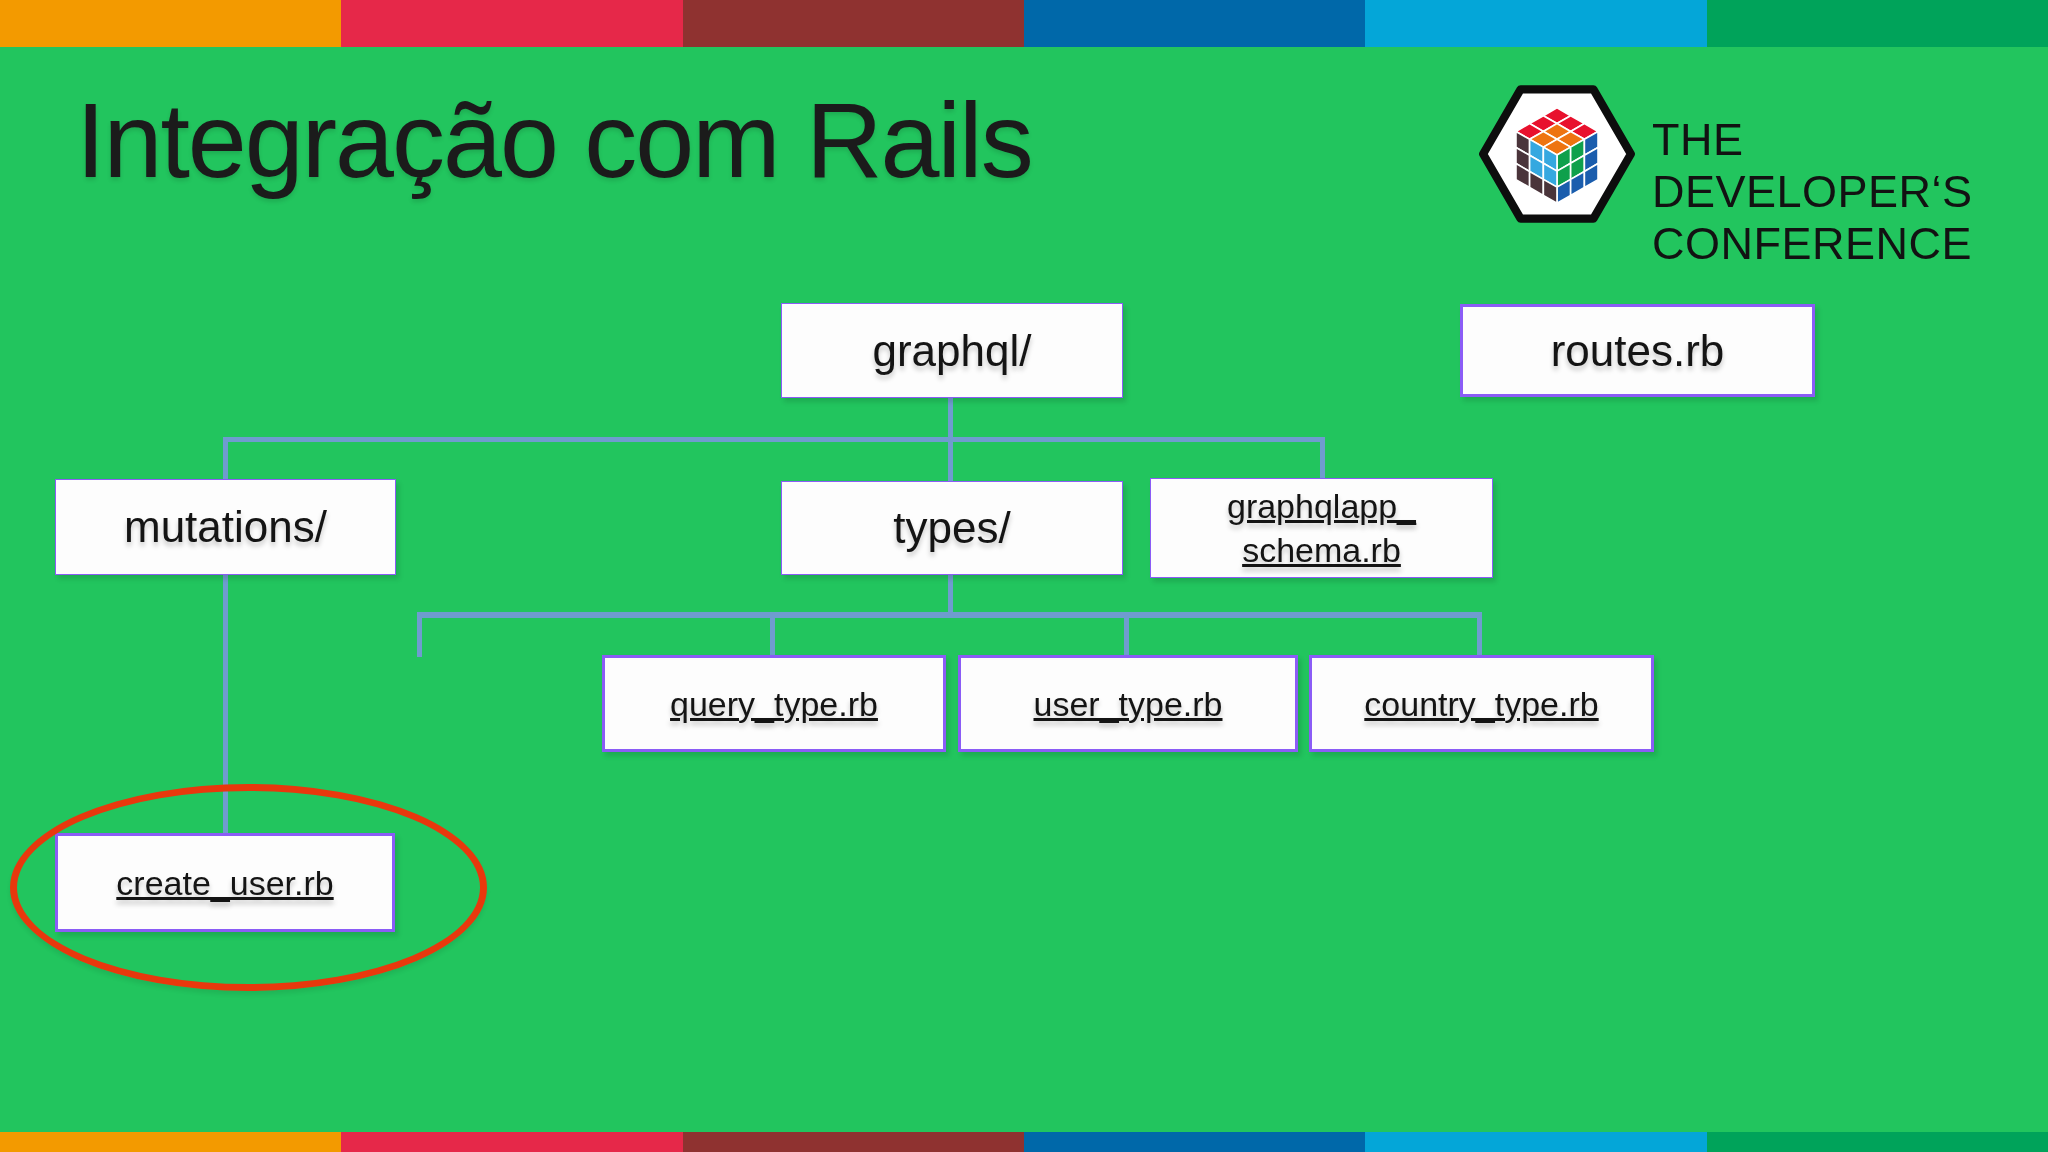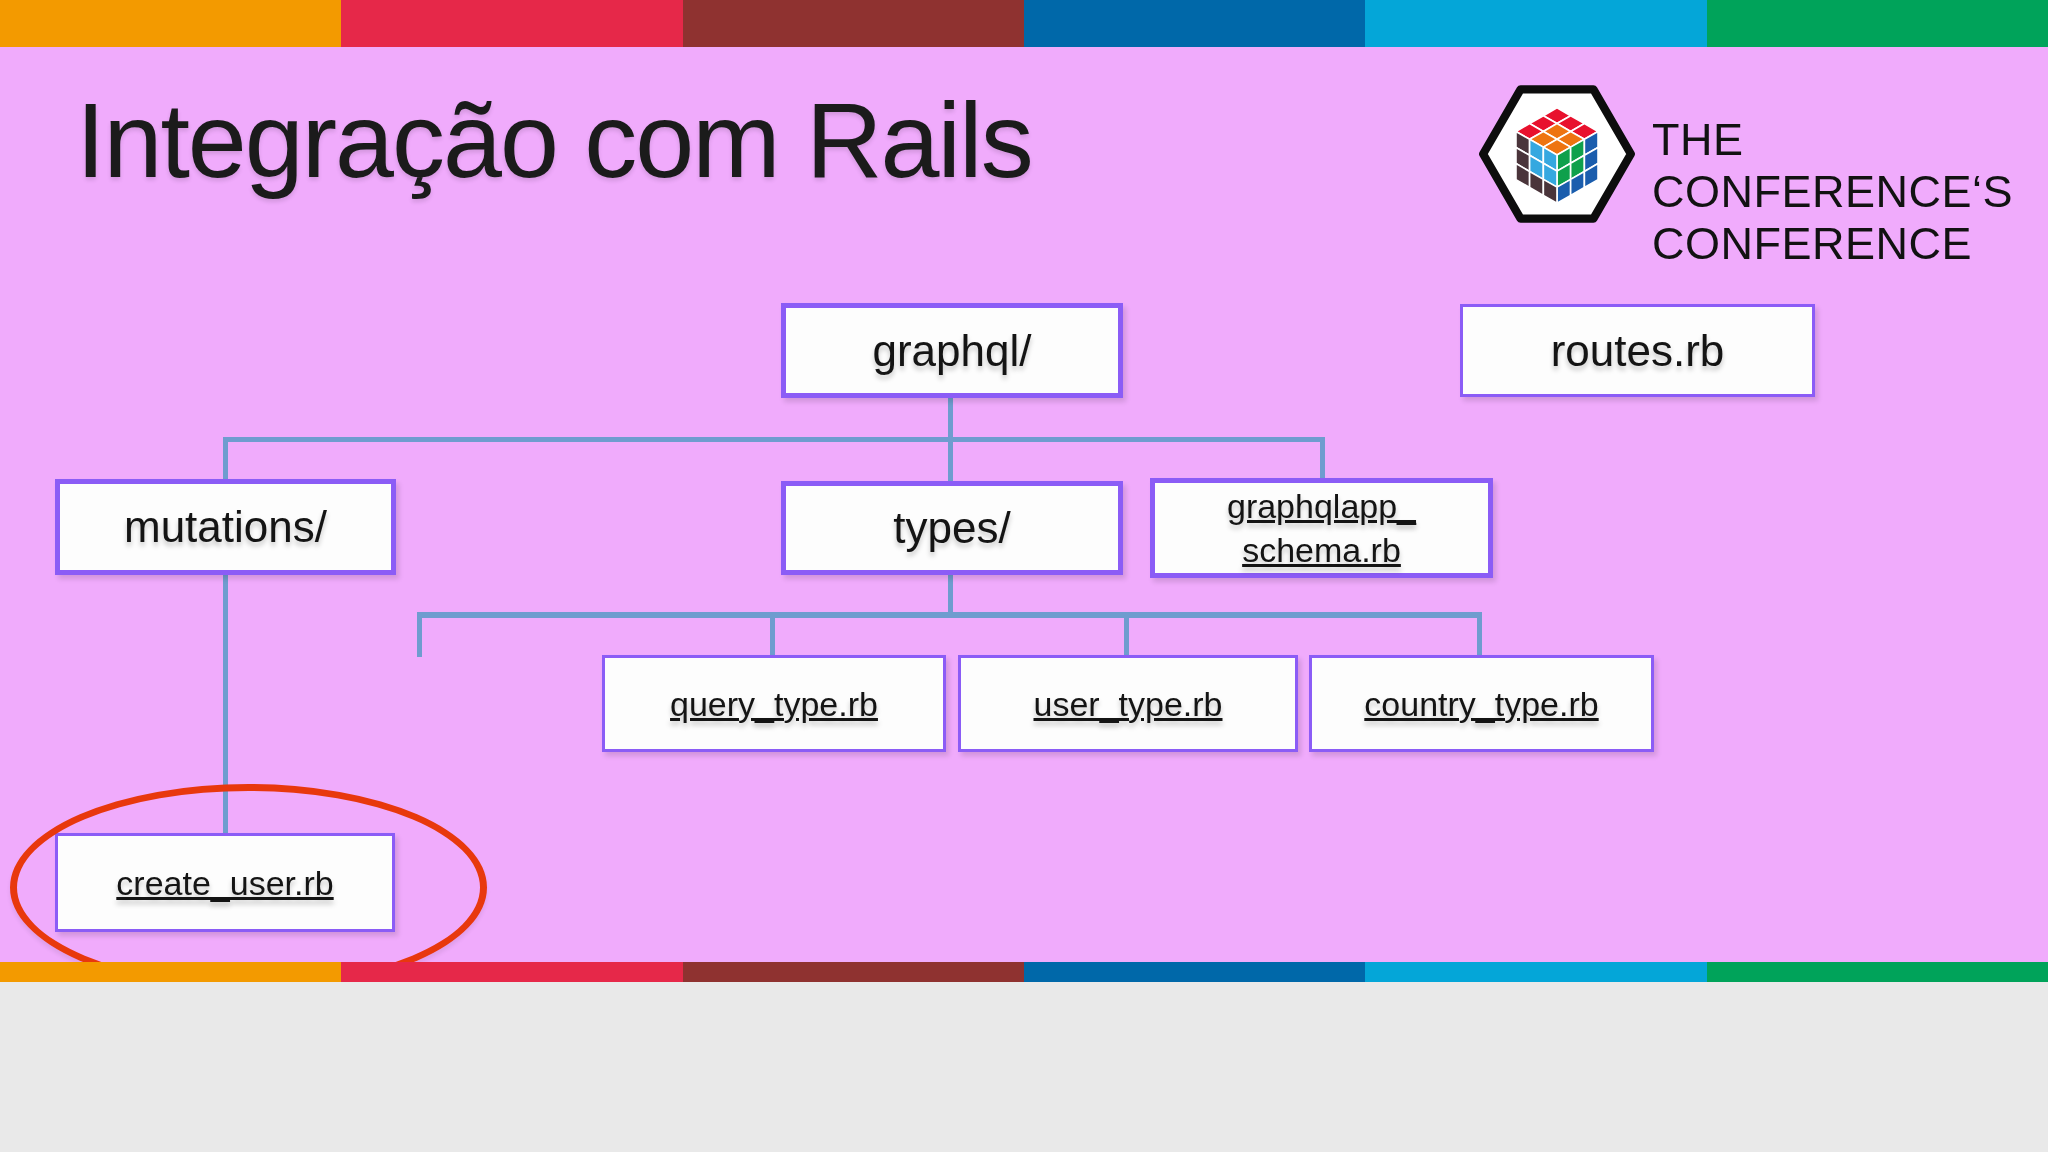--- a/index.html
+++ b/index.html
@@ -1,18 +1,18 @@
 <!DOCTYPE html>
 <html style="--bar-orange: #F39A00; --bar-crimson: #E62849; --bar-maroon: #8F3230; --bar-blue: #0068A9; --bar-lightblue: #04A6D8; --bar-green: #00A35A; --connector: #6F9CCF; --highlight: #E8380D; --logo-red: #E8112D; --logo-orange: #EE7411; --logo-blue: #1A5DAD; --logo-green: #0FA04C; --logo-lightblue: #35A8E0; --logo-dark: #4A343A;"><head>
 <meta charset="utf-8">
 <style>
   html,body { margin:0; padding:0; background:#e9e9e9; }
   .slide {
-    position:relative; width:2048px; height:982px; overflow:hidden;
-    background:#f0abfc;
+    position:relative; width:2048px; height:1152px; overflow:hidden;
+    background:#22c55e;
     font-family:"Liberation Sans", sans-serif;
     color:#141414;
   }
 
   
   .brand-bar { position:absolute; left:0; width:2048px; display:flex; }
   .brand-bar.top { top:0; height:47px; }
   .brand-bar.bottom { bottom:0; height:20px; }
   .brand-bar .seg { flex:1 1 0; height:100%; }
   .seg.c1 { background:var(--bar-orange); }
@@ -42,21 +42,21 @@
   .t-red  { fill:var(--logo-red); }
   .t-org  { fill:var(--logo-orange); }
   .t-blu  { fill:var(--logo-blue); }
   .t-grn  { fill:var(--logo-green); }
   .t-lbl  { fill:var(--logo-lightblue); }
   .t-drk  { fill:var(--logo-dark); }
 
   
   .node {
     position:absolute; box-sizing:border-box;
-    background:#fdfdfd; border:5px solid #8b5cf6;
+    background:#fdfdfd; border:1px solid #8b5cf6;
     display:flex; align-items:center; justify-content:center;
     text-align:center;
     box-shadow:3px 4px 5px rgba(0,0,0,0.13);
   }
   .node .node-label {
     white-space:pre-line;
     text-shadow:0 4px 5px rgba(0,0,0,0.22);
   }
   .node.thin { border-width:3px; }
   .fs-lg .node-label { font-size:44px; }
@@ -143,21 +143,21 @@
         <polygon class="t-drk" points="37,60.7 50.3,68.3 50.3,84 37,76.3"></polygon>
         <polygon class="t-lbl" points="50.3,68.3 63.7,76 63.7,91.7 50.3,84"></polygon>
         <polygon class="t-lbl" points="63.7,76 77,83.7 77,99.3 63.7,91.7"></polygon>
         <polygon class="t-drk" points="37,76.3 50.3,84 50.3,99.7 37,92"></polygon>
         <polygon class="t-drk" points="50.3,84 63.7,91.7 63.7,107.3 50.3,99.7"></polygon>
         <polygon class="t-drk" points="63.7,91.7 77,99.3 77,115 63.7,107.3"></polygon>
       </g>
     </svg>
     <div class="logo-text">
       <div>THE</div>
-      <div>CONFERENCE‘S</div>
+      <div>DEVELOPER‘S</div>
       <div>CONFERENCE</div>
     </div>
   </div>
 
   <div class="conn" id="c-v-graphql"></div>
   <div class="conn" id="c-h-main"></div>
   <div class="conn" id="c-v-mutations"></div>
   <div class="conn" id="c-v-schema"></div>
   <div class="conn" id="c-v-create"></div>
   <div class="conn" id="c-v-types"></div>

